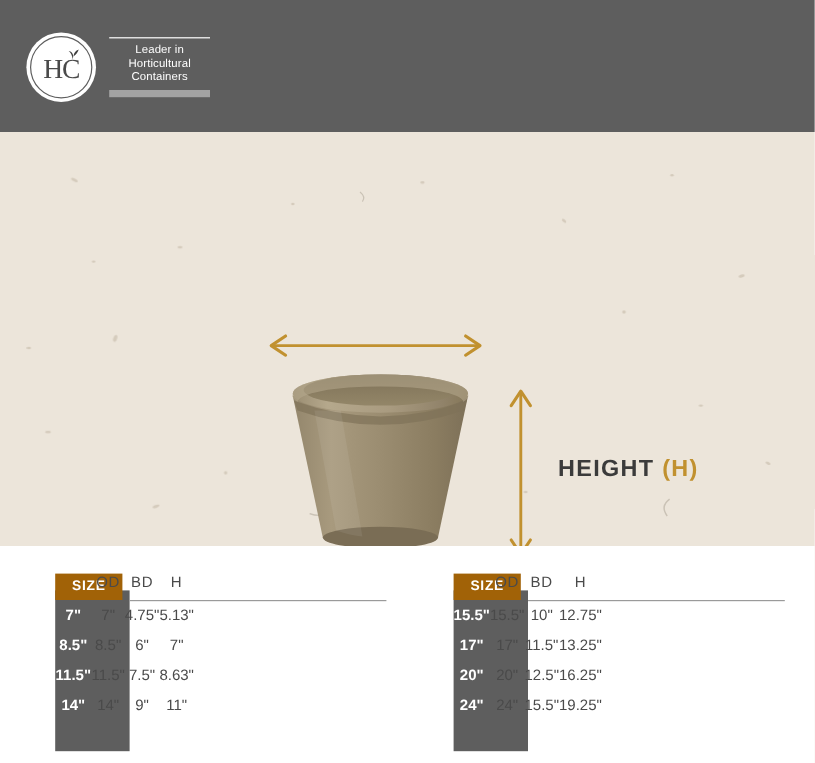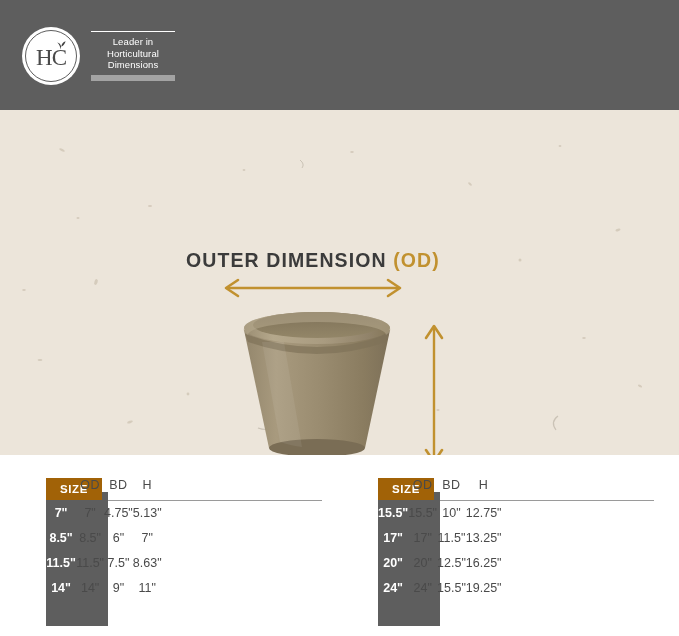--- a/index.html
+++ b/index.html
@@ -151,21 +151,21 @@
         <div class="ring"></div>
         <div class="mono">HC</div>
         <svg class="leaf" viewBox="0 0 16 11">
           <path d="M7.6,10.5 C7.2,7.5 6.2,5.2 4.2,3.6 C6.4,3.9 7.6,5.4 8.1,7.6 Z" fill="#3f3f3f"></path>
           <path d="M8.3,7.4 C8.6,5.0 10.0,3.1 12.6,2.2 C11.8,4.6 10.5,6.4 8.6,7.6 Z" fill="#3f3f3f"></path>
         </svg>
       </div>
       <div class="logo-text">
         <div>Leader in</div>
         <div>Horticultural</div>
-        <div>Dimensions</div>
+        <div>Containers</div>
       </div>
     </div>
 
   </div>
 
   <div class="panel">
     <div class="panel-bg"></div>
 
     <svg class="speckles" viewBox="0 0 679 345">
       <g fill="#b9ac99" opacity="0.45">
@@ -188,24 +188,20 @@
         <ellipse cx="560" cy="36" rx="1.4" ry="1"></ellipse>
         <ellipse cx="24" cy="180" rx="1.8" ry="1"></ellipse>
       </g>
       <g fill="#8d8373" opacity="0.35">
         <path d="M258,318 q8,3 16,0" stroke="#8d8373" stroke-width="1.2" fill="none"></path>
         <path d="M556,320 q-6,-8 2,-14" stroke="#8d8373" stroke-width="1.2" fill="none"></path>
         <path d="M300,50 q5,4 2,8" stroke="#8d8373" stroke-width="1" fill="none"></path>
       </g>
     </svg>
 
-    <div class="label lbl-od">
-      <span>OUTER DIMENSION</span>
-      <span class="tag">(OD)</span>
-    </div>
     <svg class="arrow-svg ar-od" width="186" height="20" viewBox="0 0 186 20">
       <line x1="8" y1="10" x2="178" y2="10" stroke="#c1912f" stroke-width="2.4"></line>
       <polyline points="18,2 6,10 18,18" fill="none" stroke="#c1912f" stroke-width="2.6" stroke-linecap="round" stroke-linejoin="round"></polyline>
       <polyline points="168,2 180,10 168,18" fill="none" stroke="#c1912f" stroke-width="2.6" stroke-linecap="round" stroke-linejoin="round"></polyline>
     </svg>
 
     <svg class="pot" width="190" height="165" viewBox="0 0 190 165">
       <defs>
         <linearGradient id="bodyGrad" x1="0" y1="0" x2="1" y2="0">
           <stop offset="0%" stop-color="#93866c"></stop>
@@ -240,20 +236,24 @@
       <path d="M23,26 q72,26 144,0 l-3,8 q-69,24 -138,0 Z" fill="#7f7259" opacity="0.7"></path>
 
       <path d="M40,34 L58,134 Q70,138 80,139 L62,34 Z" fill="#ffffff" opacity="0.07"></path>
     </svg>
 
     <svg class="arrow-svg ar-h" width="20" height="148" viewBox="0 0 20 148">
       <line x1="10" y1="8" x2="10" y2="140" stroke="#c1912f" stroke-width="2.4"></line>
       <polyline points="2,18 10,6 18,18" fill="none" stroke="#c1912f" stroke-width="2.6" stroke-linecap="round" stroke-linejoin="round"></polyline>
       <polyline points="2,130 10,142 18,130" fill="none" stroke="#c1912f" stroke-width="2.6" stroke-linecap="round" stroke-linejoin="round"></polyline>
     </svg>
+    <div class="label lbl-h">
+      <span>HEIGHT</span>
+      <span class="tag">(H)</span>
+    </div>
 
   </div>
 
   <div class="tables">
 
     <div class="tbl tbl-left">
       <div class="size-band"></div>
       <div class="size-head">SIZE</div>
       <div class="head-rule"></div>
       <table>

